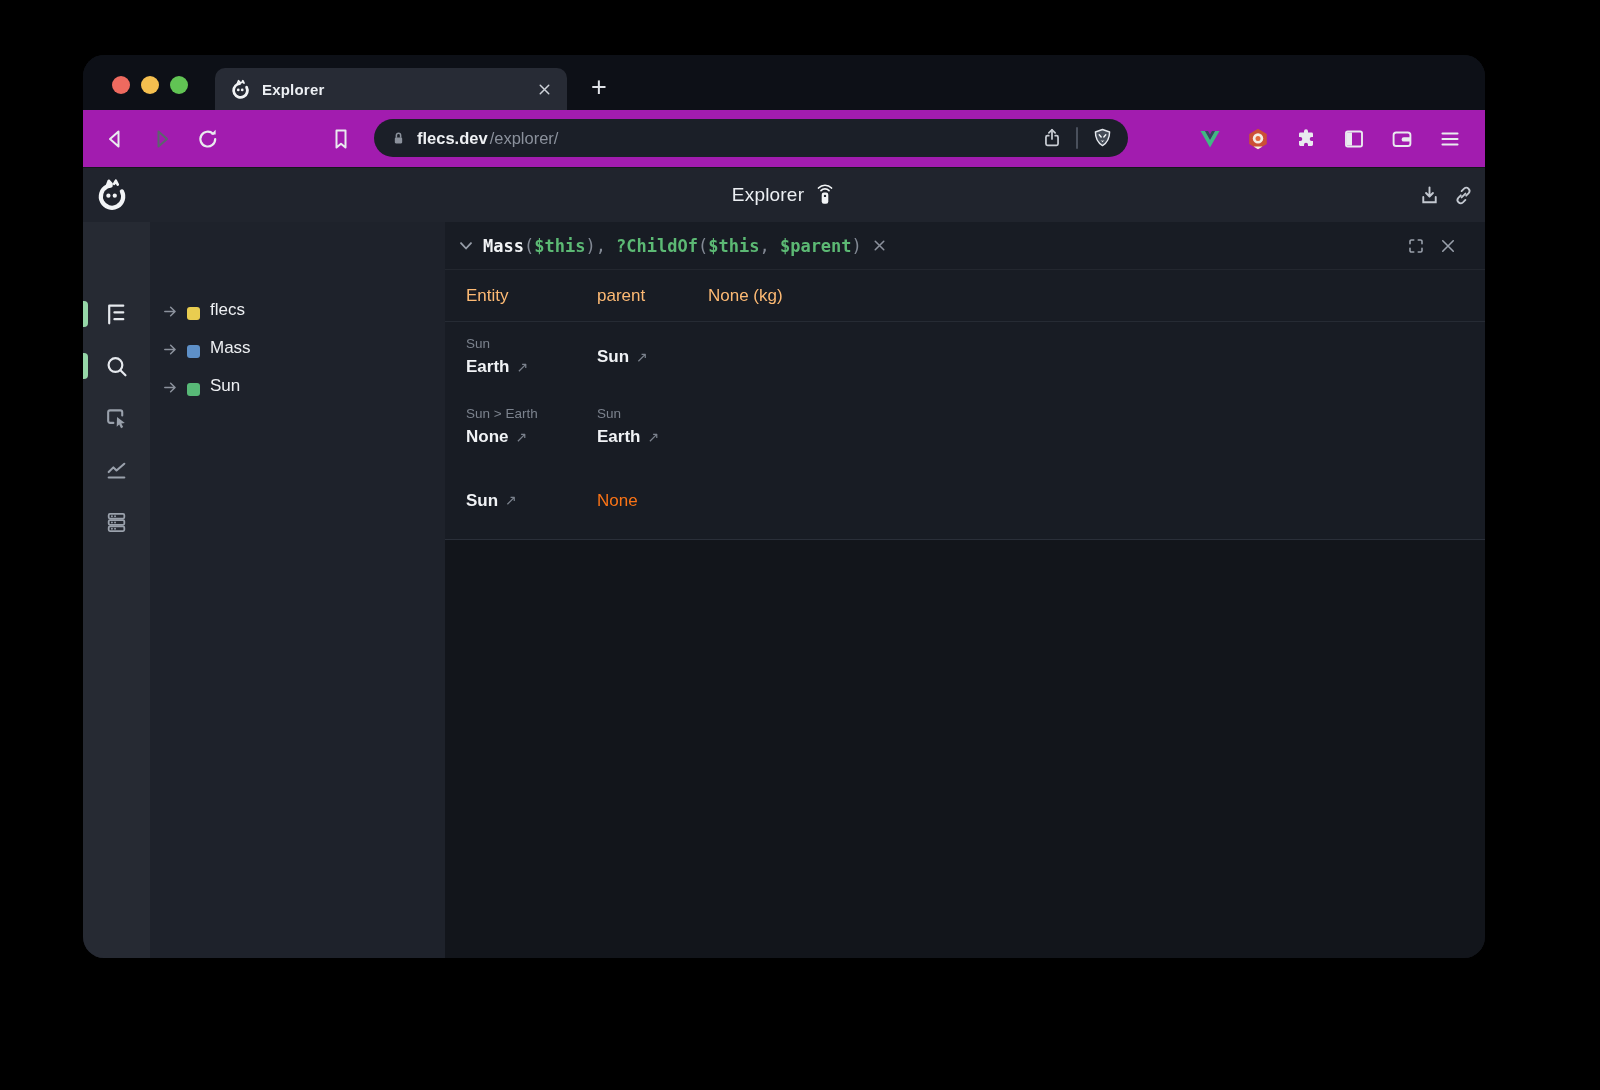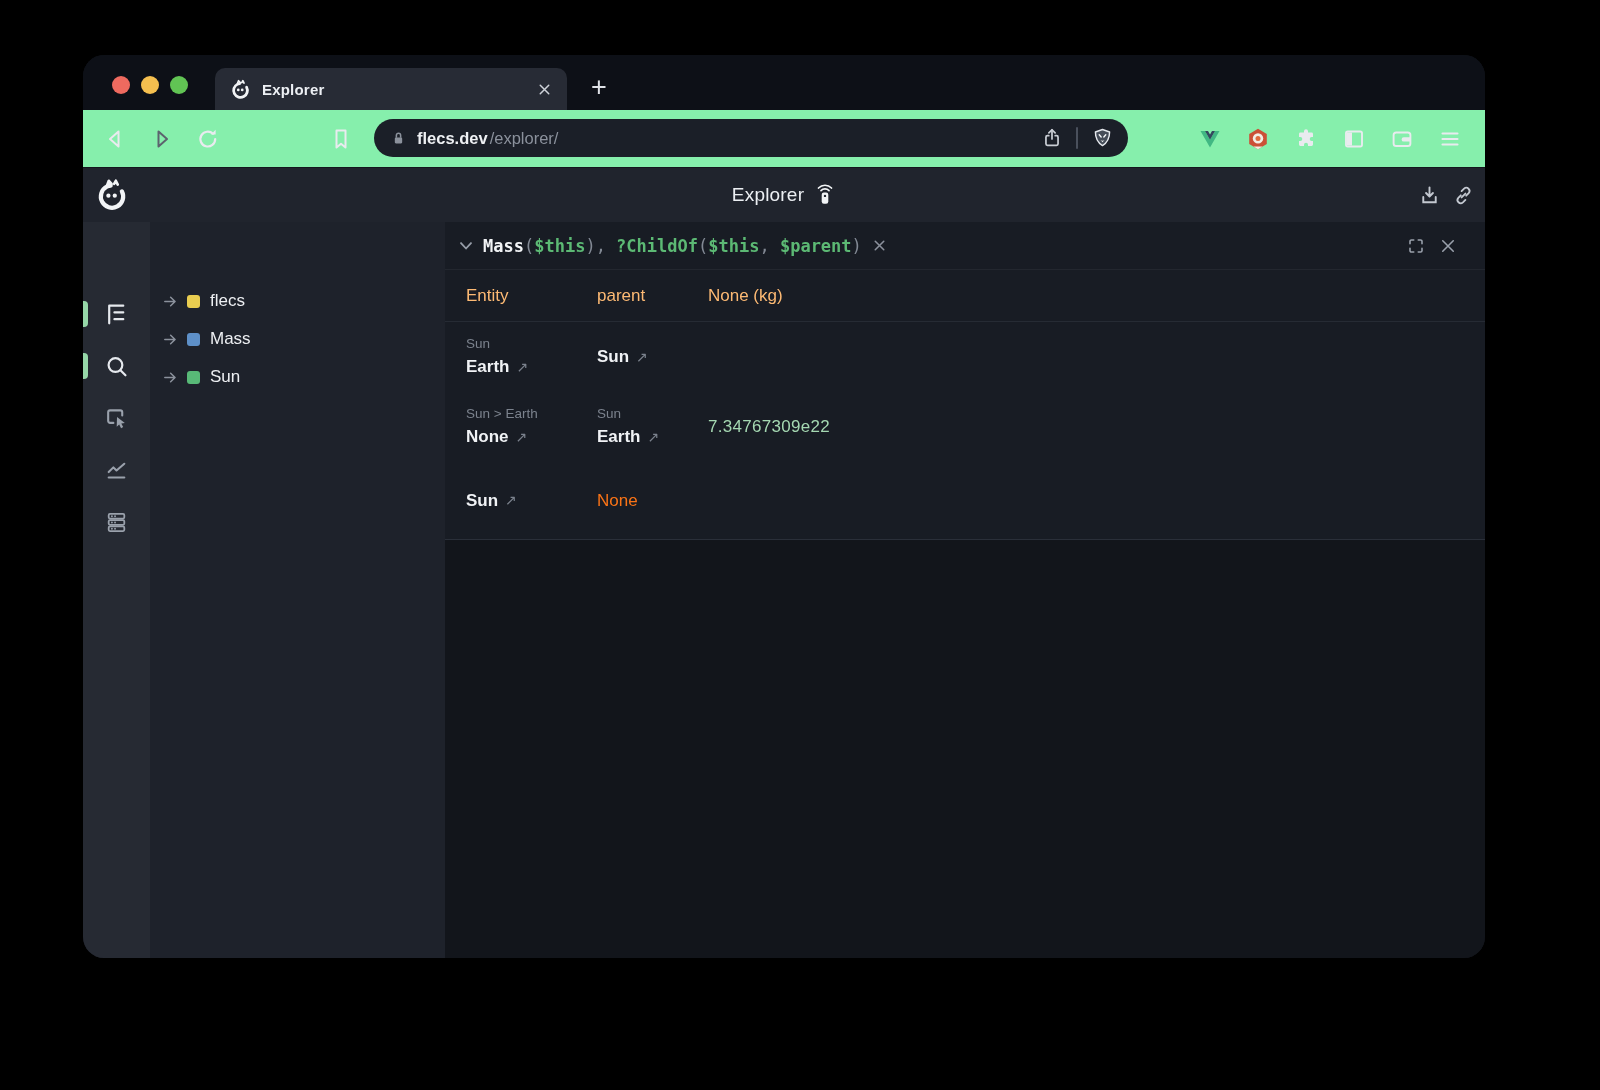--- a/index.html
+++ b/index.html
@@ -16,21 +16,21 @@
   .tl { width:18px; height:18px; border-radius:50%; }
   .tl.red{background:#ee6a5f} .tl.yellow{background:#f5bf4f} .tl.green{background:#61c454}
   .tab { position:absolute; left:132px; bottom:0; width:352px; height:42px;
          background:#272b35; border-radius:10px 10px 0 0; display:flex;
          align-items:center; padding:0 14px 0 15px; gap:11px; }
   .tab-title { color:#eceff3; font-size:15px; font-weight:700; flex:1; letter-spacing:.2px; }
   .newtab { position:absolute; left:503px; top:20px; color:#dfe2e7; font-size:27px;
             font-weight:300; line-height:24px; width:26px; text-align:center; }
 
   
-  .toolbar { height:57px; background:#86efac; position:relative; flex:none; }
+  .toolbar { height:57px; background:#a21caf; position:relative; flex:none; }
   .tb-icon { position:absolute; top:16.5px; width:24px; height:24px; }
   .urlbar { position:absolute; left:291px; top:9px; width:754px; height:38px;
             border-radius:19px; background:#1b1f28; display:flex; align-items:center;
             padding:0 14px 0 16px; gap:10px; }
   .url-domain { color:#eef0f3; font-size:16.5px; font-weight:600; }
   .url-path   { color:#8b919c; font-size:16.5px; font-weight:500; margin-left:-8px; }
   .url-right { margin-left:auto; display:flex; align-items:center; gap:13px; }
   .url-sep { width:2px; height:22px; background:#4a505c; border-radius:1px; }
   .extrow { position:absolute; left:1115px; top:16.5px; display:flex; gap:24px; }
   .extrow > span { width:24px; height:24px; display:block; }
@@ -49,21 +49,21 @@
   .content { flex:1; display:flex; min-height:0; }
   .iconbar { width:67px; background:#262a33; flex:none; padding-top:66px;
              display:flex; flex-direction:column; align-items:center; }
   .ib-item { height:52px; width:100%; display:flex; align-items:center;
              justify-content:center; position:relative; }
   .ib-item svg { width:25px; height:25px; }
   .pill { position:absolute; left:0; top:13px; width:5px; height:26px;
           border-radius:0 4px 4px 0; background:#96d7a8; }
 
   .treepanel { width:295px; flex:none; background:#1e222b; padding-top:60px; }
-  .tree-row { height:38px; display:flex; align-items:center; padding-left:12px; gap:8px; }
+  .tree-row { height:38px; display:flex; align-items:flex-end; padding-left:12px; gap:8px; }
   .tree-arrow { width:17px; height:17px; }
   .tree-sq { width:13px; height:13px; border-radius:3px; flex:none; }
   .tree-label { color:#edeff2; font-size:17px; font-weight:500; margin-left:2px; }
 
   .mainpanel { flex:1; background:#12151b; display:flex; flex-direction:column; }
   .querypanel { background:#181c24; border-bottom:1px solid #2a2f39; }
   .querybar { height:47px; display:flex; align-items:center; padding:0 28px 0 11px; }
   .qchev { width:20px; height:20px; margin-right:7px; flex:none; }
   .query-text { font-family:"DejaVu Sans Mono", monospace; font-size:17px; white-space:pre; }
   .tk-name { color:#f2f4f6; font-weight:700; }
@@ -370,21 +370,20 @@
               <span class="link-arrow">↗</span>
             </div>
           </div>
           <div>
             <div class="epath">Sun</div>
             <div class="ename">
               <span>Earth</span>
               <span class="link-arrow">↗</span>
             </div>
           </div>
-          <div class="mass-val">7.34767309e22</div>
         </div>
 
         <div class="trow last">
           <div>
             <div class="ename">
               <span>Sun</span>
               <span class="link-arrow">↗</span>
             </div>
           </div>
           <div>

